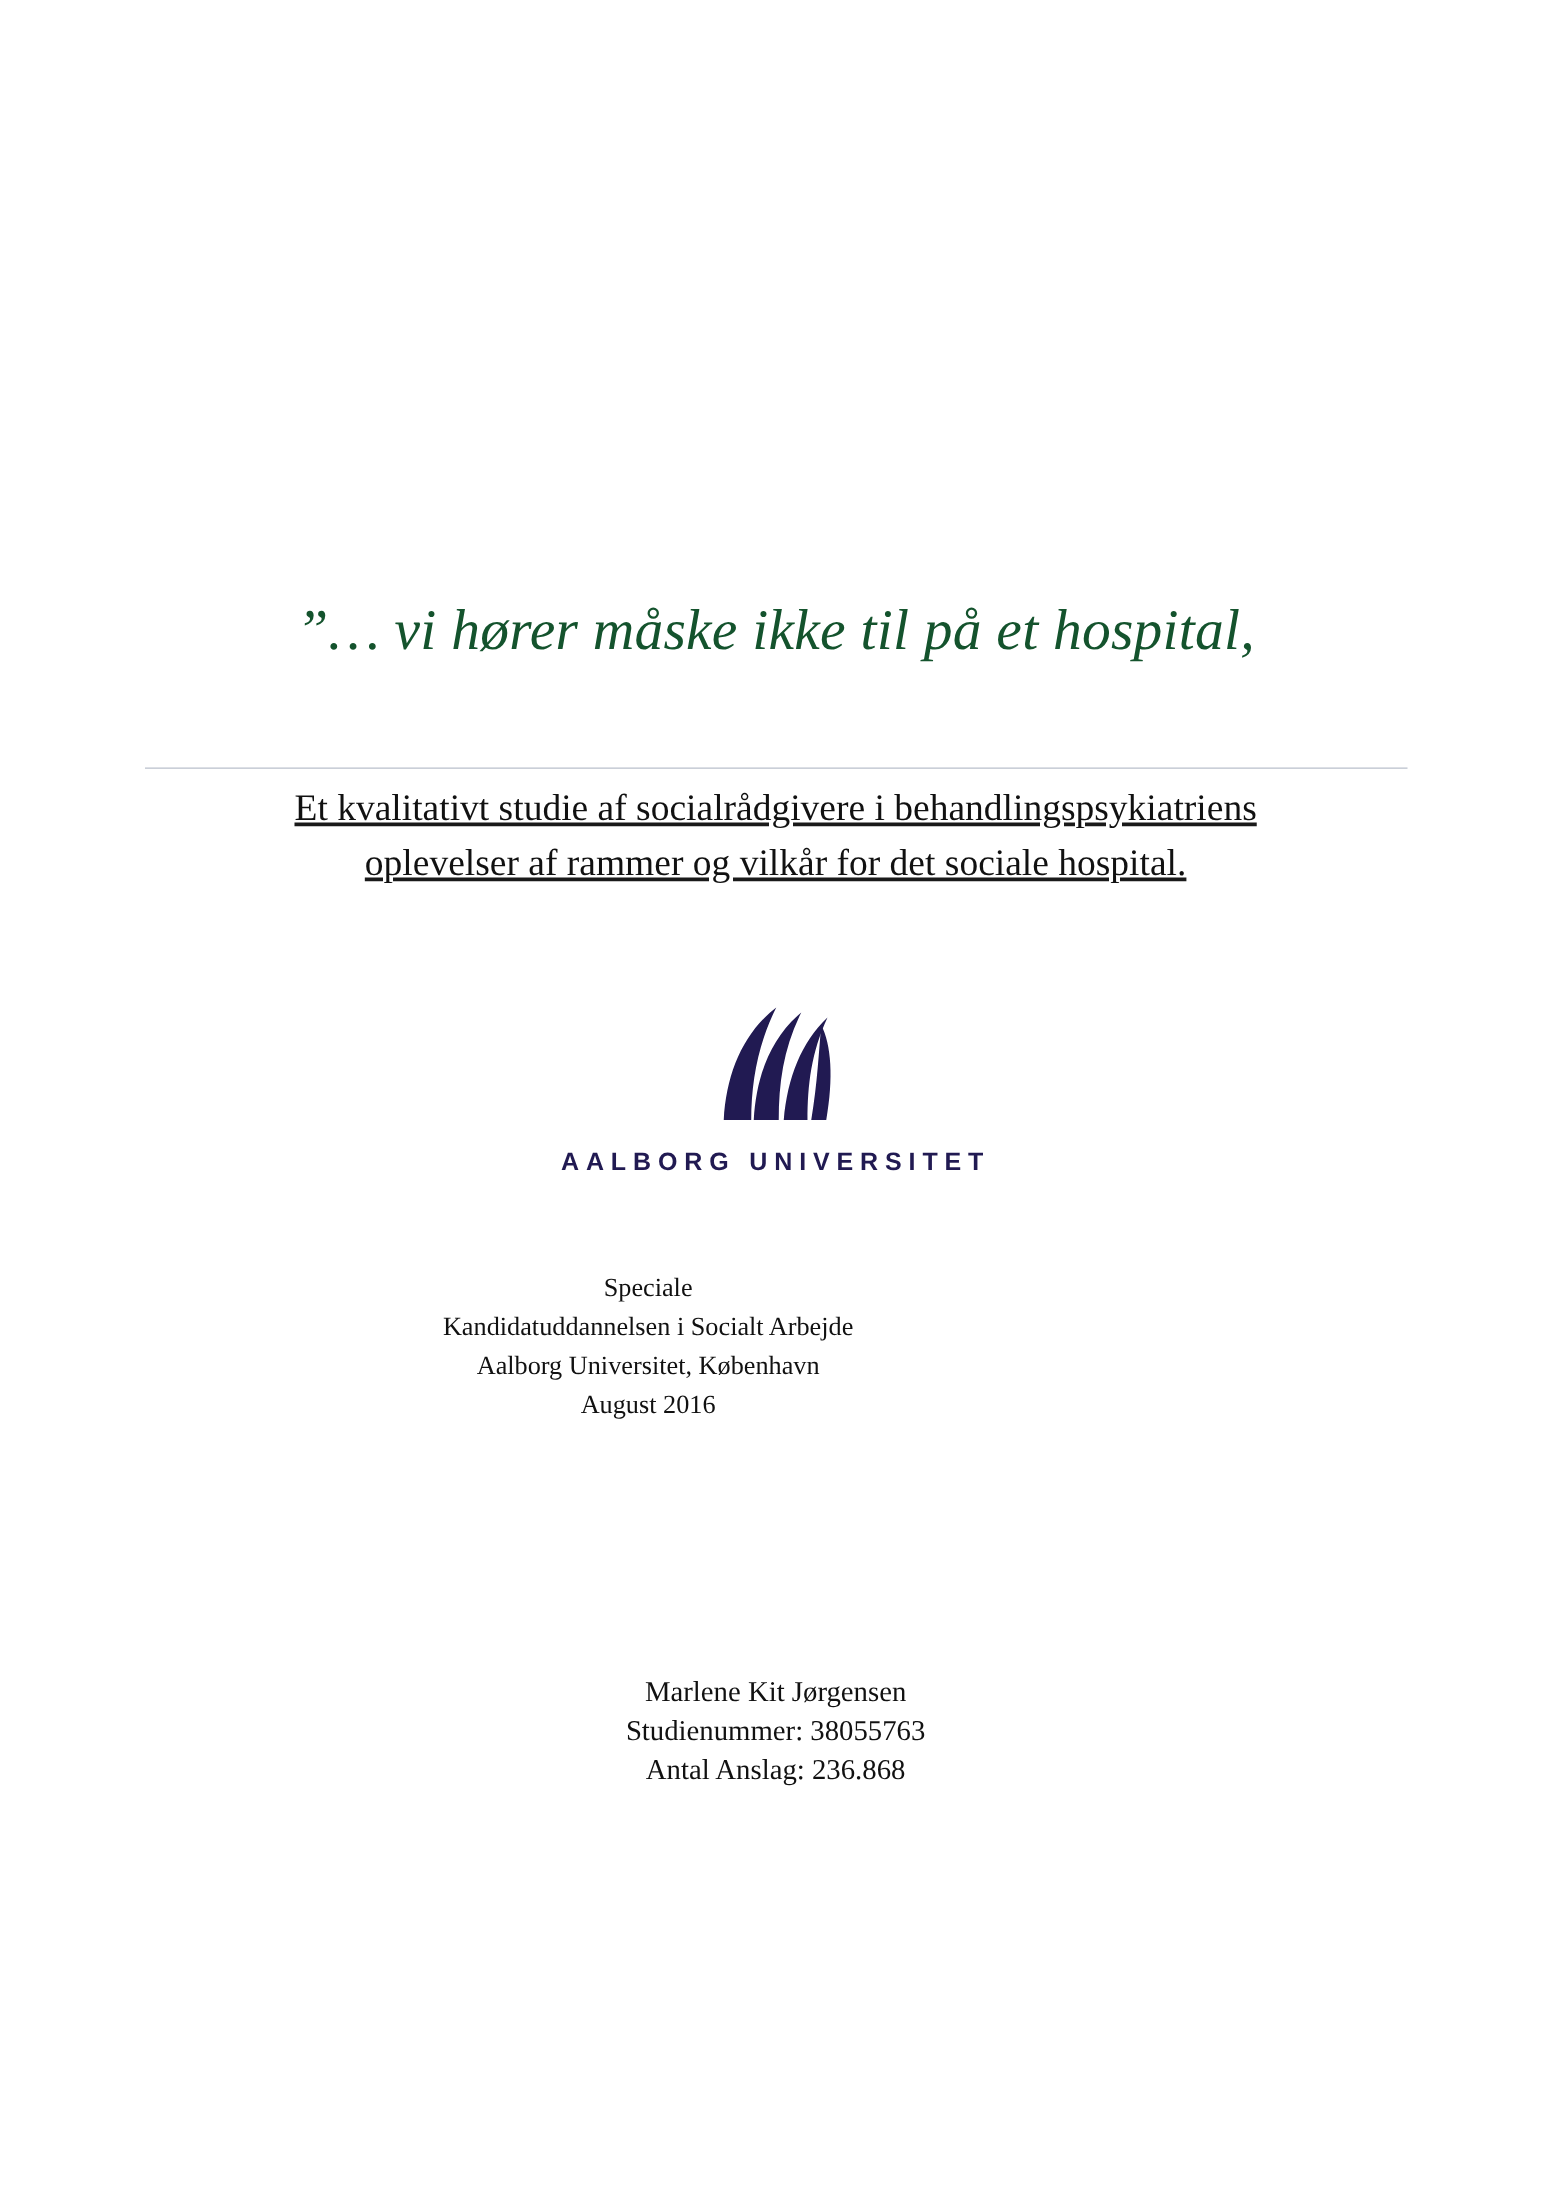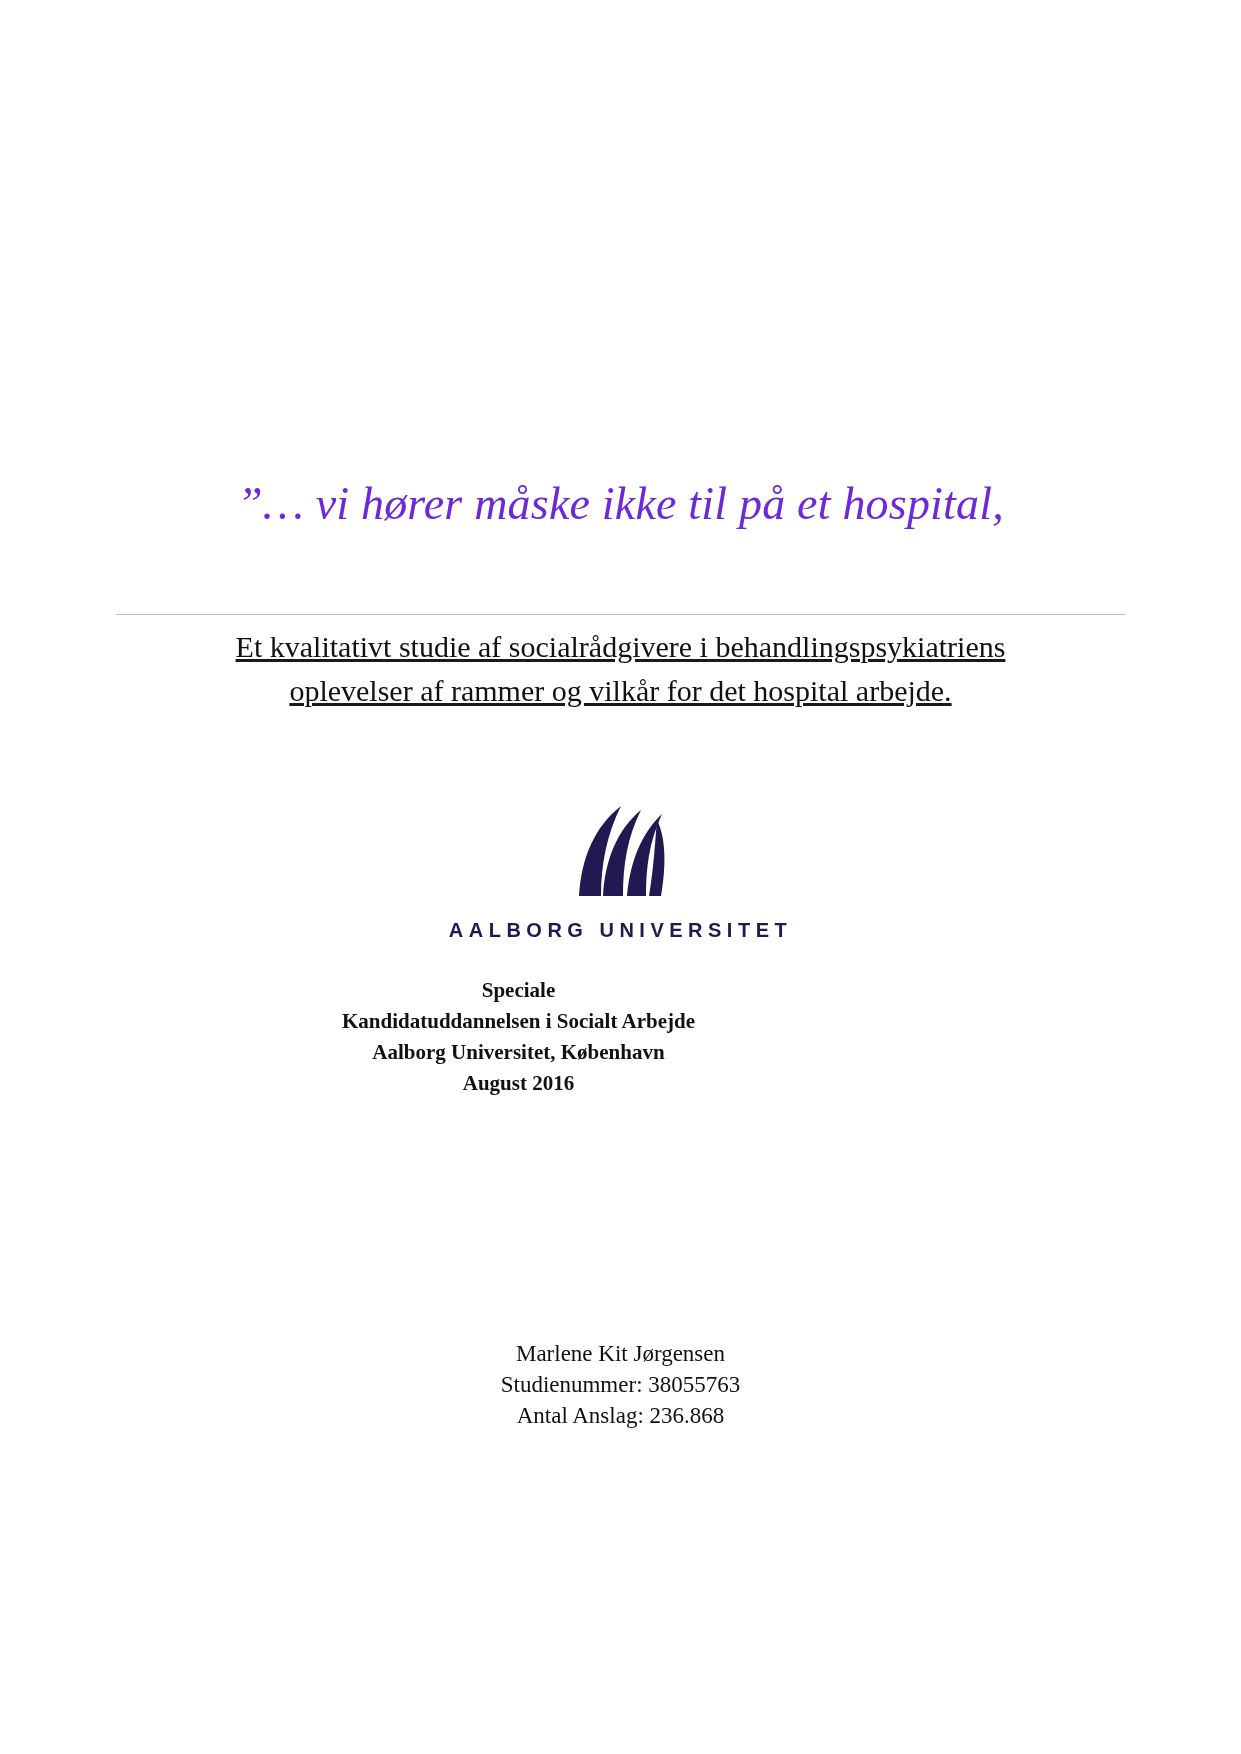--- a/index.html
+++ b/index.html
@@ -25,21 +25,21 @@
     width: 1001px;
     text-align: center;
   }
   .title-line {
     font-family: "Liberation Serif", serif;
     font-style: italic;
     font-weight: 400;
     font-size: 46px;
     line-height: 68px;
     letter-spacing: 0.2px;
-    color: #6d28d9;
+    color: #14532d;
   }
 
   .title-rule {
     position: absolute;
     top: 614px;
     left: 116px;
     width: 1010px;
     height: 1px;
     background: #b9c0cc;
   }
@@ -75,25 +75,24 @@
     font-family: "Liberation Sans", sans-serif;
     font-weight: 700;
     font-size: 20px;
     letter-spacing: 5.5px;
     color: #211a52;
   }
 
   
   .info-block {
     position: absolute;
-    top: 975px;
+    top: 1015px;
     left: 0;
     width: 1037px;
     text-align: center;
-    font-weight: bold;
   }
   .info-line {
     font-size: 21px;
     line-height: 31px;
     color: #111111;
   }
 
   
   .author-block {
     position: absolute;
@@ -114,21 +113,21 @@
 <div class="page">
 
   <div class="title-block">
     <div class="title-line">”… vi hører måske ikke til på et hospital,</div>
   </div>
 
   <div class="title-rule"></div>
 
   <div class="subtitle-block">
     <div class="subtitle-line">Et kvalitativt studie af socialrådgivere i behandlingspsykiatriens</div>
-    <div class="subtitle-line">oplevelser af rammer og vilkår for det hospital arbejde.</div>
+    <div class="subtitle-line">oplevelser af rammer og vilkår for det sociale hospital.</div>
   </div>
 
   <div class="logo-wrap">
     <svg class="logo-mark" width="120" height="105" viewBox="0 0 120 105">
       <g fill="#211a52">
         <path d="M18 96 C 20 58, 34 26, 60 6 C 46 34, 40 64, 40 96 Z"></path>
         <path d="M42 96 C 44 60, 56 30, 80 10 C 66 38, 62 66, 62 96 Z"></path>
         <path d="M66 96 C 69 62, 80 34, 101 14 C 88 42, 85 68, 85 96 Z"></path>
         <path d="M96 20 C 104 36, 106 62, 100 96 L 88 96 C 93 66, 94 42, 96 20 Z"></path>
       </g>

